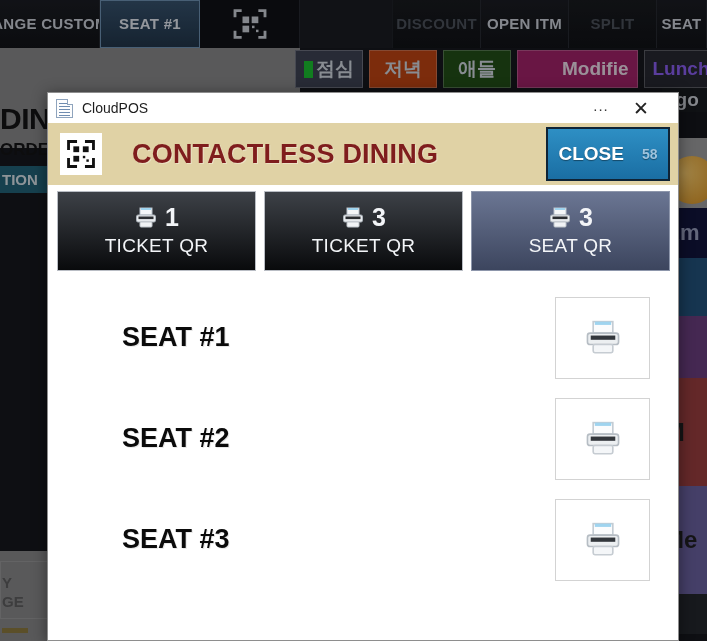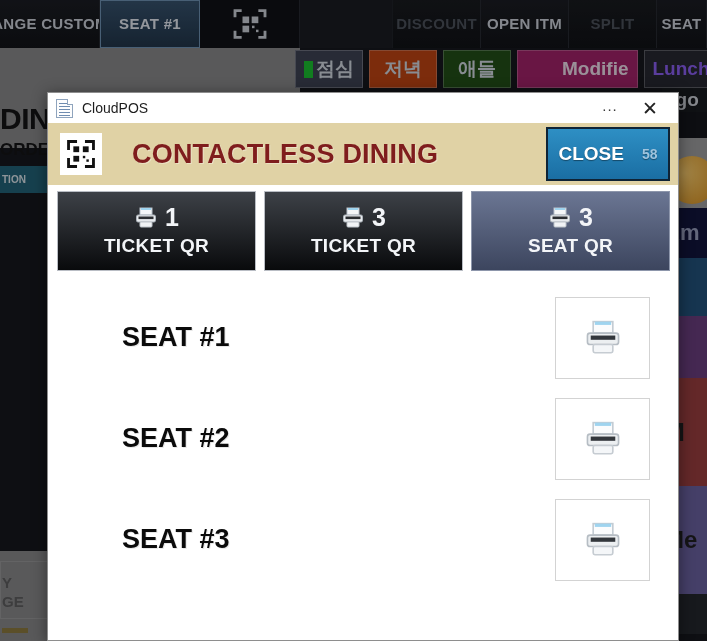--- a/index.html
+++ b/index.html
@@ -44,21 +44,21 @@
   .dine-in {
     position: absolute; left: 0; top: 54px;
     font-size: 30px; font-weight: bold; color: #101010; letter-spacing: -.5px;
   }
   .order-no {
     position: absolute; left: 0; top: 92px;
     font-size: 17px; font-weight: bold; color: #101010;
   }
   .sel-tab {
     position: absolute; left: 0; top: 118px; width: 58px; height: 27px;
-    background: #1d6277; color: #dfe9ee; font-weight: bold; font-size: 10px;
+    background: #1d6277; color: #dfe9ee; font-weight: bold; font-size: 15px;
     display: flex; align-items: center; padding-left: 2px;
   }
   .gts-box {
     position: absolute; left: 180px; top: 65px; width: 97px; height: 44px;
     border: 1px solid #9b9b9b; background: #8d8d8d;
     color: #3a3a3a; font-weight: bold; font-size: 17px;
     display: flex; align-items: flex-end; justify-content: center; padding-bottom: 2px;
   }
 
   .catbar { position: absolute; left: 295px; top: 50px; height: 38px; display: flex; gap: 6px; }
@@ -104,21 +104,21 @@
 
   
   .dialog {
     position: absolute; left: 47px; top: 92px; width: 632px; height: 549px;
     background: #ffffff; border: 1px solid #8e8e8e;
     box-shadow: 0 2px 14px rgba(0,0,0,.45);
     display: flex; flex-direction: column; overflow: hidden;
   }
   .titlebar {
     height: 30px; background: #ffffff; display: flex; align-items: center;
-    padding: 0 8px 0 8px; flex: 0 0 auto;
+    padding: 0 17px 0 8px; flex: 0 0 auto;
   }
   .doc-icon { width: 17px; height: 19px; position: relative; flex: 0 0 auto; }
   .doc-icon .pg { position: absolute; inset: 0; background: #fdfdfd; border: 1px solid #8fa4bd; }
   .doc-icon .pg::before {
     content: ""; position: absolute; left: 2px; top: 3px; right: 2px; height: 1px;
     background: #6f8cb0; box-shadow: 0 3px 0 #6f8cb0, 0 6px 0 #6f8cb0, 0 9px 0 #6f8cb0, 0 12px 0 #6f8cb0;
   }
   .doc-icon .corner { position: absolute; right: 0; top: 0; width: 6px; height: 6px;
     background: #ffffff; border-left: 1px solid #8fa4bd; border-bottom: 1px solid #8fa4bd; }
   .title-text { margin-left: 9px; font-size: 14px; color: #1d1d1d; }
@@ -158,21 +158,21 @@
     background: #ffffff;
   }
   .tab {
     flex: 1; height: 80px; border: 1px solid #b9bdc4;
     display: flex; flex-direction: column; align-items: center; justify-content: center;
     color: #f3f5f8; background: linear-gradient(#3d4147, #090a0c);
   }
   .tab.active { background: linear-gradient(#6b7693, #3c455e); border: 1px solid #8d96ab; }
   .tab-top { display: flex; align-items: center; gap: 7px; }
   .tab-count { font-size: 25px; font-weight: bold; line-height: 1; }
-  .tab-label { margin-top: 5px; font-size: 19px; font-weight: bold; letter-spacing: .3px; }
+  .tab-label { margin-top: 5px; font-size: 19px; font-weight: normal; letter-spacing: .3px; }
 
   .seat-list { flex: 1; background: #ffffff; padding: 16px 0 0 0; }
   .seat-row {
     height: 101px; display: flex; align-items: center;
     padding: 0 28px 0 74px;
   }
   .seat-name {
     font-size: 27px; font-weight: bold; color: #0b0b0b; flex: 1;
     text-shadow: 1px 1px 0 rgba(120,120,120,.18);
   }

